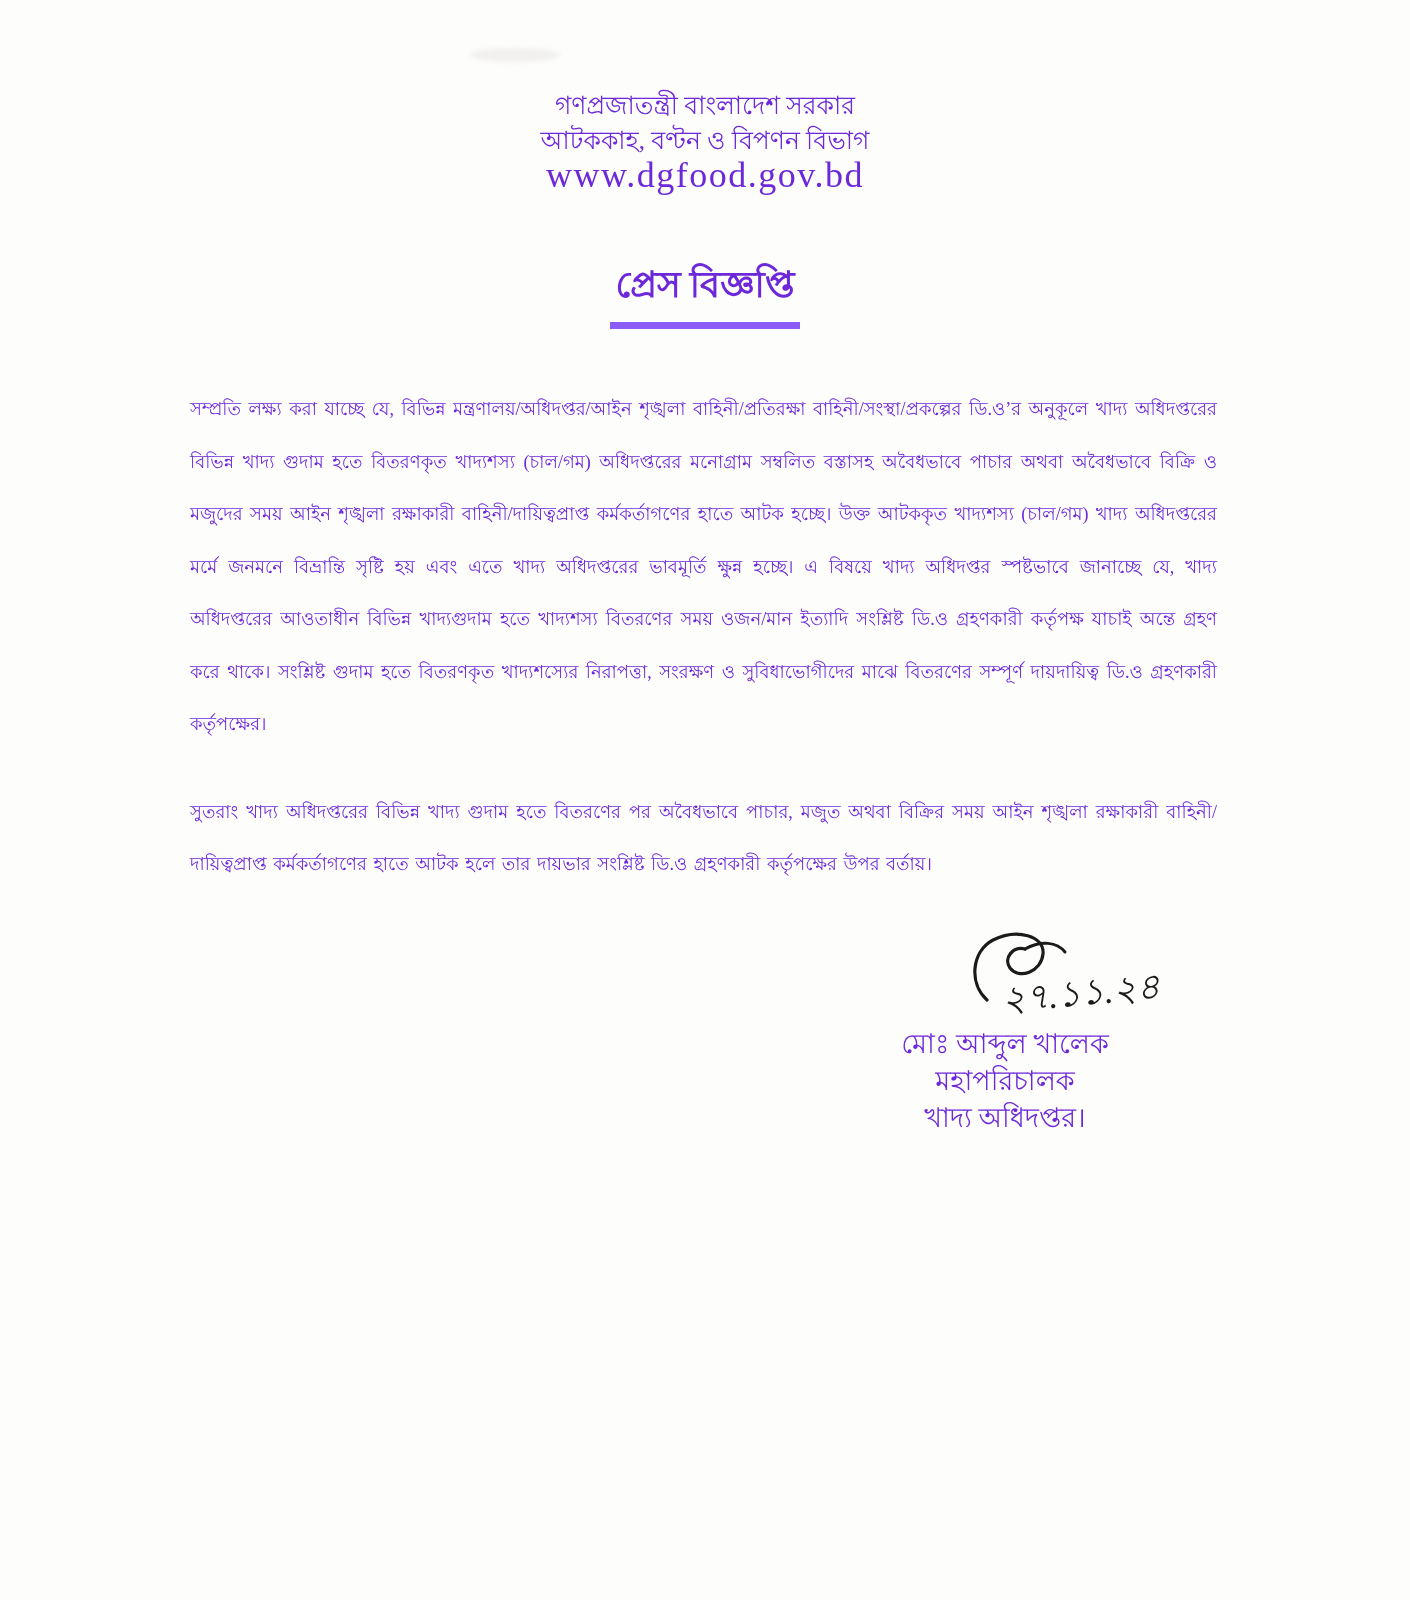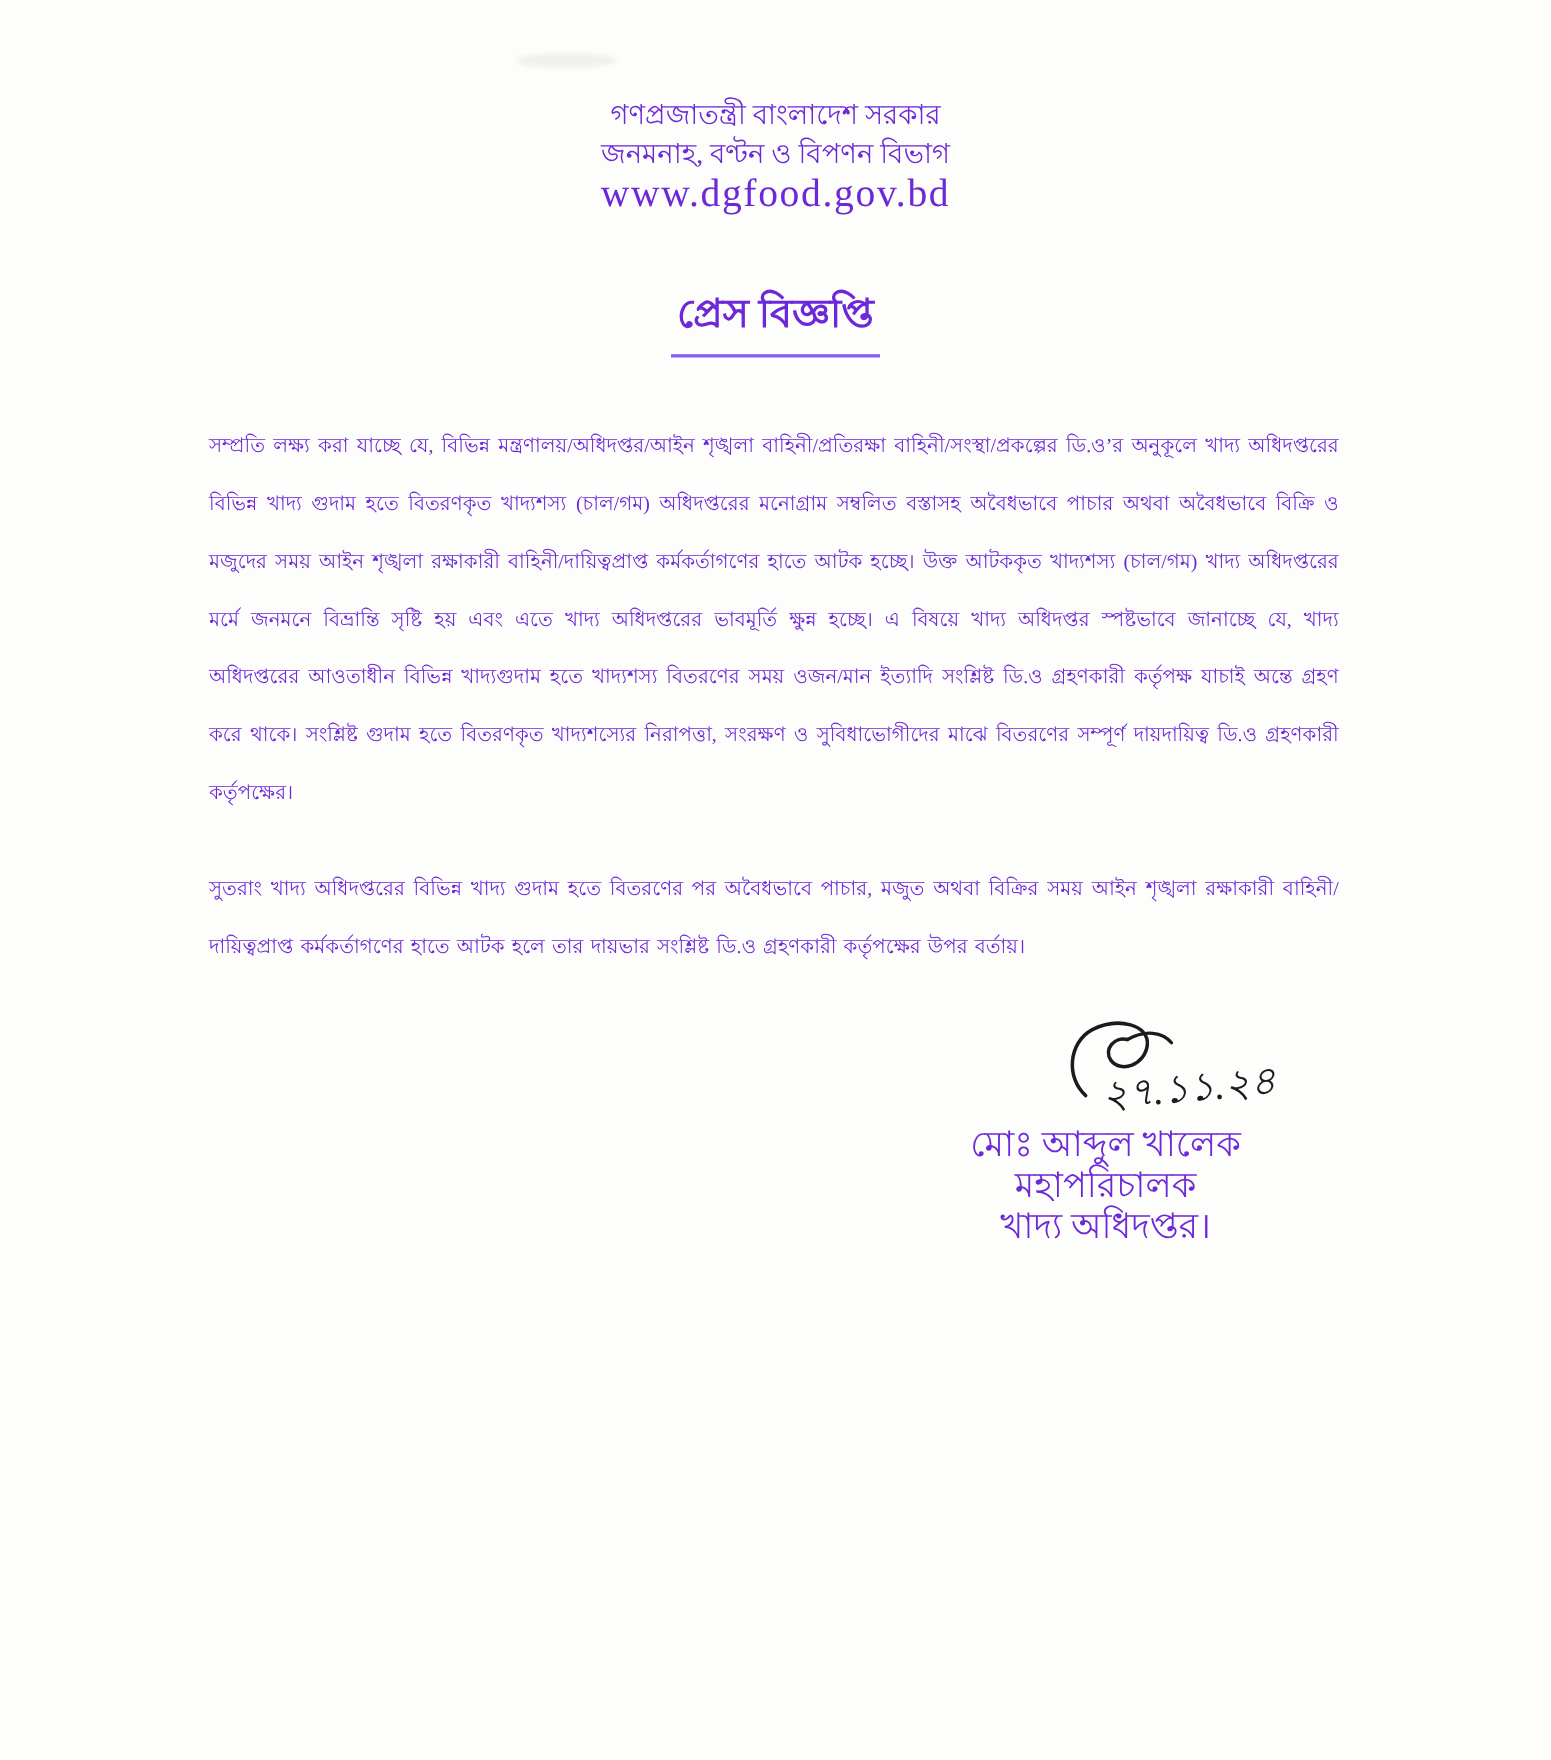--- a/index.html
+++ b/index.html
@@ -42,21 +42,21 @@
   }
   .title-wrap {
     margin-top: 64px;
     text-align: center;
   }
   .doc-title {
     display: inline-block;
     font-size: 36px;
     font-weight: bold;
     padding: 0 6px 5px 6px;
-    border-bottom: 3px solid #8b5cf6;
+    border-bottom: 7px solid #8b5cf6;
   }
   main.body-text {
     margin: 54px 193px 0 190px;
   }
   main.body-text p {
     margin: 0 0 35px 0;
     font-size: 18px;
     line-height: 52.5px;
     text-align: justify;
     text-align-last: left;
@@ -68,33 +68,33 @@
     text-align: center;
   }
   .sig-mark {
     width: 210px;
     margin: 0 10px 0 auto;
   }
   .sig-mark svg {
     display: block;
   }
   .sig-line {
-    font-size: 32px;
+    font-size: 27px;
     line-height: 37px;
   }
 </style>
 </head>
 <body>
 
 <div class="page">
   <div class="scan-smudge"></div>
 
   <header class="letterhead">
     <div class="lh-line">গণপ্রজাতন্ত্রী বাংলাদেশ সরকার</div>
-    <div class="lh-line">জনমনাহ, বণ্টন ও বিপণন বিভাগ</div>
+    <div class="lh-line">আটককাহ, বণ্টন ও বিপণন বিভাগ</div>
     <div class="lh-website">www.dgfood.gov.bd</div>
   </header>
 
   <div class="title-wrap">
     <span class="doc-title">প্রেস বিজ্ঞপ্তি</span>
   </div>
 
   <main class="body-text">
     <p>সম্প্রতি লক্ষ্য করা যাচ্ছে যে, বিভিন্ন মন্ত্রণালয়/অধিদপ্তর/আইন শৃঙ্খলা বাহিনী/প্রতিরক্ষা বাহিনী/সংস্থা/প্রকল্পের ডি.ও’র অনুকূলে খাদ্য অধিদপ্তরের বিভিন্ন খাদ্য গুদাম হতে বিতরণকৃত খাদ্যশস্য (চাল/গম) অধিদপ্তরের মনোগ্রাম সম্বলিত বস্তাসহ অবৈধভাবে পাচার অথবা অবৈধভাবে বিক্রি ও মজুদের সময় আইন শৃঙ্খলা রক্ষাকারী বাহিনী/দায়িত্বপ্রাপ্ত কর্মকর্তাগণের হাতে আটক হচ্ছে। উক্ত আটককৃত খাদ্যশস্য (চাল/গম) খাদ্য অধিদপ্তরের মর্মে জনমনে বিভ্রান্তি সৃষ্টি হয় এবং এতে খাদ্য অধিদপ্তরের ভাবমূর্তি ক্ষুন্ন হচ্ছে। এ বিষয়ে খাদ্য অধিদপ্তর স্পষ্টভাবে জানাচ্ছে যে, খাদ্য অধিদপ্তরের আওতাধীন বিভিন্ন খাদ্যগুদাম হতে খাদ্যশস্য বিতরণের সময় ওজন/মান ইত্যাদি সংশ্লিষ্ট ডি.ও গ্রহণকারী কর্তৃপক্ষ যাচাই অন্তে গ্রহণ করে থাকে। সংশ্লিষ্ট গুদাম হতে বিতরণকৃত খাদ্যশস্যের নিরাপত্তা, সংরক্ষণ ও সুবিধাভোগীদের মাঝে বিতরণের সম্পূর্ণ দায়দায়িত্ব ডি.ও গ্রহণকারী কর্তৃপক্ষের।</p>
     <p>সুতরাং খাদ্য অধিদপ্তরের বিভিন্ন খাদ্য গুদাম হতে বিতরণের পর অবৈধভাবে পাচার, মজুত অথবা বিক্রির সময় আইন শৃঙ্খলা রক্ষাকারী বাহিনী/দায়িত্বপ্রাপ্ত কর্মকর্তাগণের হাতে আটক হলে তার দায়ভার সংশ্লিষ্ট ডি.ও গ্রহণকারী কর্তৃপক্ষের উপর বর্তায়।</p>

